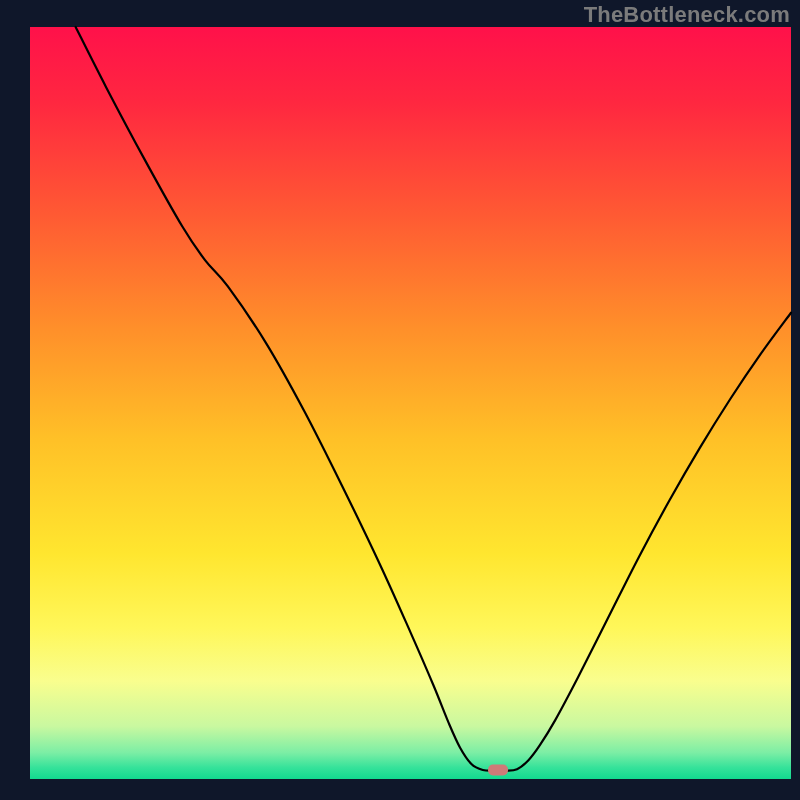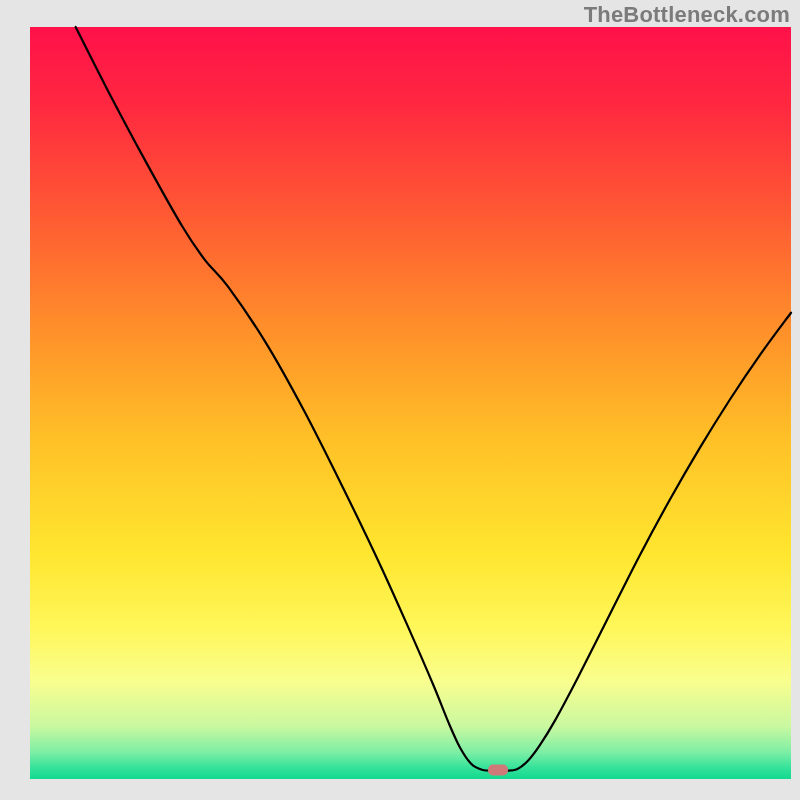--- a/index.html
+++ b/index.html
@@ -7,21 +7,21 @@
     padding: 0;
     width: 800px;
     height: 800px;
     background: #000;
     overflow: hidden;
   }
   .container {
     position: relative;
     width: 800px;
     height: 800px;
-    background: #e5e5e5;
+    background: #0f172a;
   }
   .watermark {
     position: absolute;
     top: 2px;
     right: 10px;
     font-family: Arial, Helvetica, sans-serif;
     font-size: 22px;
     font-weight: 600;
     color: #7b7b7b;
     z-index: 3;

